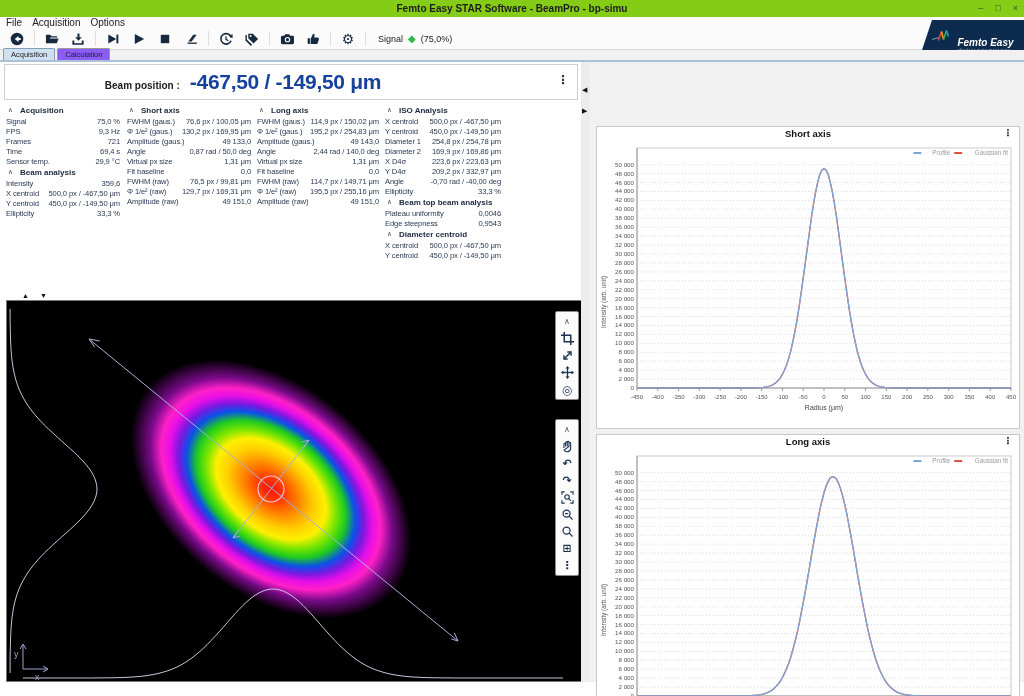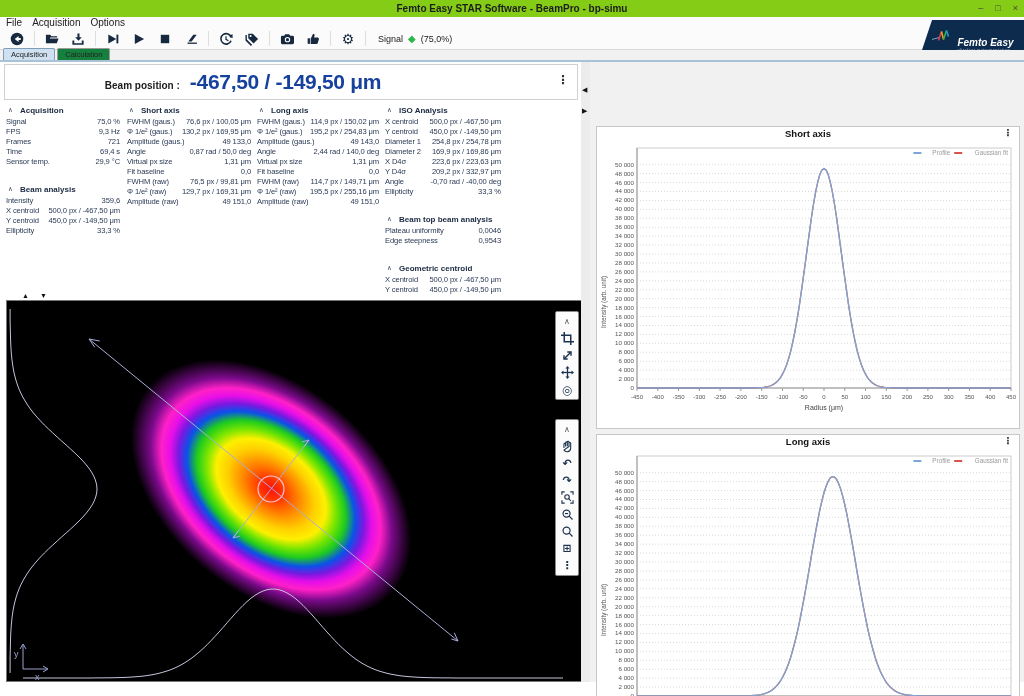--- a/index.html
+++ b/index.html
@@ -29,21 +29,21 @@
   .logo{position:absolute;right:0;top:20px;width:102px;height:30px;background:#0d2b4d;
         display:flex;align-items:center;justify-content:center;gap:3px;
         clip-path:polygon(10px 0,102px 0,102px 30px,0 30px);}
   .logo-textwrap{display:flex;flex-direction:column;line-height:1;}
   .logo-text{color:#fff;font-size:10px;font-weight:bold;font-style:italic;margin-top:20px;}
   .logo-tag{color:#9fb6c9;font-size:4px;letter-spacing:.4px;}
   
   .tabbar{position:absolute;left:0;top:50px;width:1024px;height:12px;background:#f1f1f1;
           border-bottom:2px solid #a9c2d6;display:flex;align-items:flex-end;padding-left:3px;box-sizing:border-box;}
   .tab{font-size:7.5px;padding:1px 7px;border:1px solid #9b9b9b;border-bottom:none;
-       border-radius:2px 2px 0 0;background:#15803d;color:#222;margin-right:2px;}
+       border-radius:2px 2px 0 0;background:#8b5cf6;color:#222;margin-right:2px;}
   .tab.active{background:#cfe0f0;border-color:#7f9db9;}
   
   .right-pane{position:absolute;left:590px;top:62px;width:434px;height:620px;background:#f1f1f1;}
   .vsplit{position:absolute;left:581px;top:62px;width:9px;height:620px;background:#ececec;}
   .vsplit .tri{position:absolute;left:1px;font-size:7px;color:#111;line-height:1;}
   .hsplit{position:absolute;left:0;top:294px;width:581px;height:6px;background:#fff;}
   .hsplit .tri{position:absolute;top:-2px;font-size:7px;color:#111;line-height:1;}
   
   .beampos{position:absolute;left:4px;top:64px;width:572px;height:34px;background:#fff;
            border:1px solid #d0d0d0;display:flex;align-items:center;justify-content:center;text-align:center;}
@@ -52,21 +52,21 @@
   .beampos-value{font-size:21px;font-weight:bold;color:#16419c;letter-spacing:-.3px;}
   .kebab{font-size:12px;font-weight:bold;color:#333;line-height:1;}
   .beampos .kebab{position:absolute;right:8px;top:9px;}
   
   .stats{position:absolute;left:4px;top:102px;width:576px;height:192px;display:flex;padding-left:2px;box-sizing:border-box;}
   .stats-col{flex:none;}
   .stats-col:nth-child(1){width:114px;margin-right:7px;}
   .stats-col:nth-child(2){width:124px;margin-right:6px;}
   .stats-col:nth-child(3){width:122px;margin-right:6px;}
   .stats-col:nth-child(4){width:116px;}
-  .sec-head{height:12px;display:flex;align-items:center;margin-top:17px;}
+  .sec-head{height:12px;display:flex;align-items:center;margin-top:0;}
   .sec-head:first-child{margin-top:2px;}
   .sec-chevron{font-size:6.5px;color:#31415c;width:14px;padding-left:2px;box-sizing:border-box;}
   .sec-title{font-size:8px;font-weight:bold;color:#1a2940;}
   .stat-row{height:10px;display:flex;justify-content:space-between;align-items:center;
             font-size:7.6px;letter-spacing:-.12px;color:#2a3a55;white-space:nowrap;}
   
   .beam{position:absolute;left:6px;top:300px;width:575px;height:380px;background:#000;border:1px solid #777;box-sizing:content-box;}
   .beam svg.beamsvg{position:absolute;left:0;top:0;}
   .beam-chip{position:absolute;left:3px;top:6px;width:28px;height:14px;background:#fff;border:1px solid #b5b5b5;
              border-radius:2px;display:flex;align-items:center;justify-content:center;font-size:8px;color:#666;}
@@ -410,21 +410,21 @@
         <div class="stat-row">
           <span>Plateau uniformity</span>
           <span>0,0046</span>
         </div>
         <div class="stat-row">
           <span>Edge steepness</span>
           <span>0,9543</span>
         </div>
         <div class="sec-head">
           <span class="sec-chevron">∧</span>
-          <span class="sec-title">Geometric centroid</span>
+          <span class="sec-title">Diameter centroid</span>
         </div>
         <div class="stat-row">
           <span>X centroid</span>
           <span>500,0 px / -467,50 μm</span>
         </div>
         <div class="stat-row">
           <span>Y centroid</span>
           <span>450,0 px / -149,50 μm</span>
         </div>
       </div>

